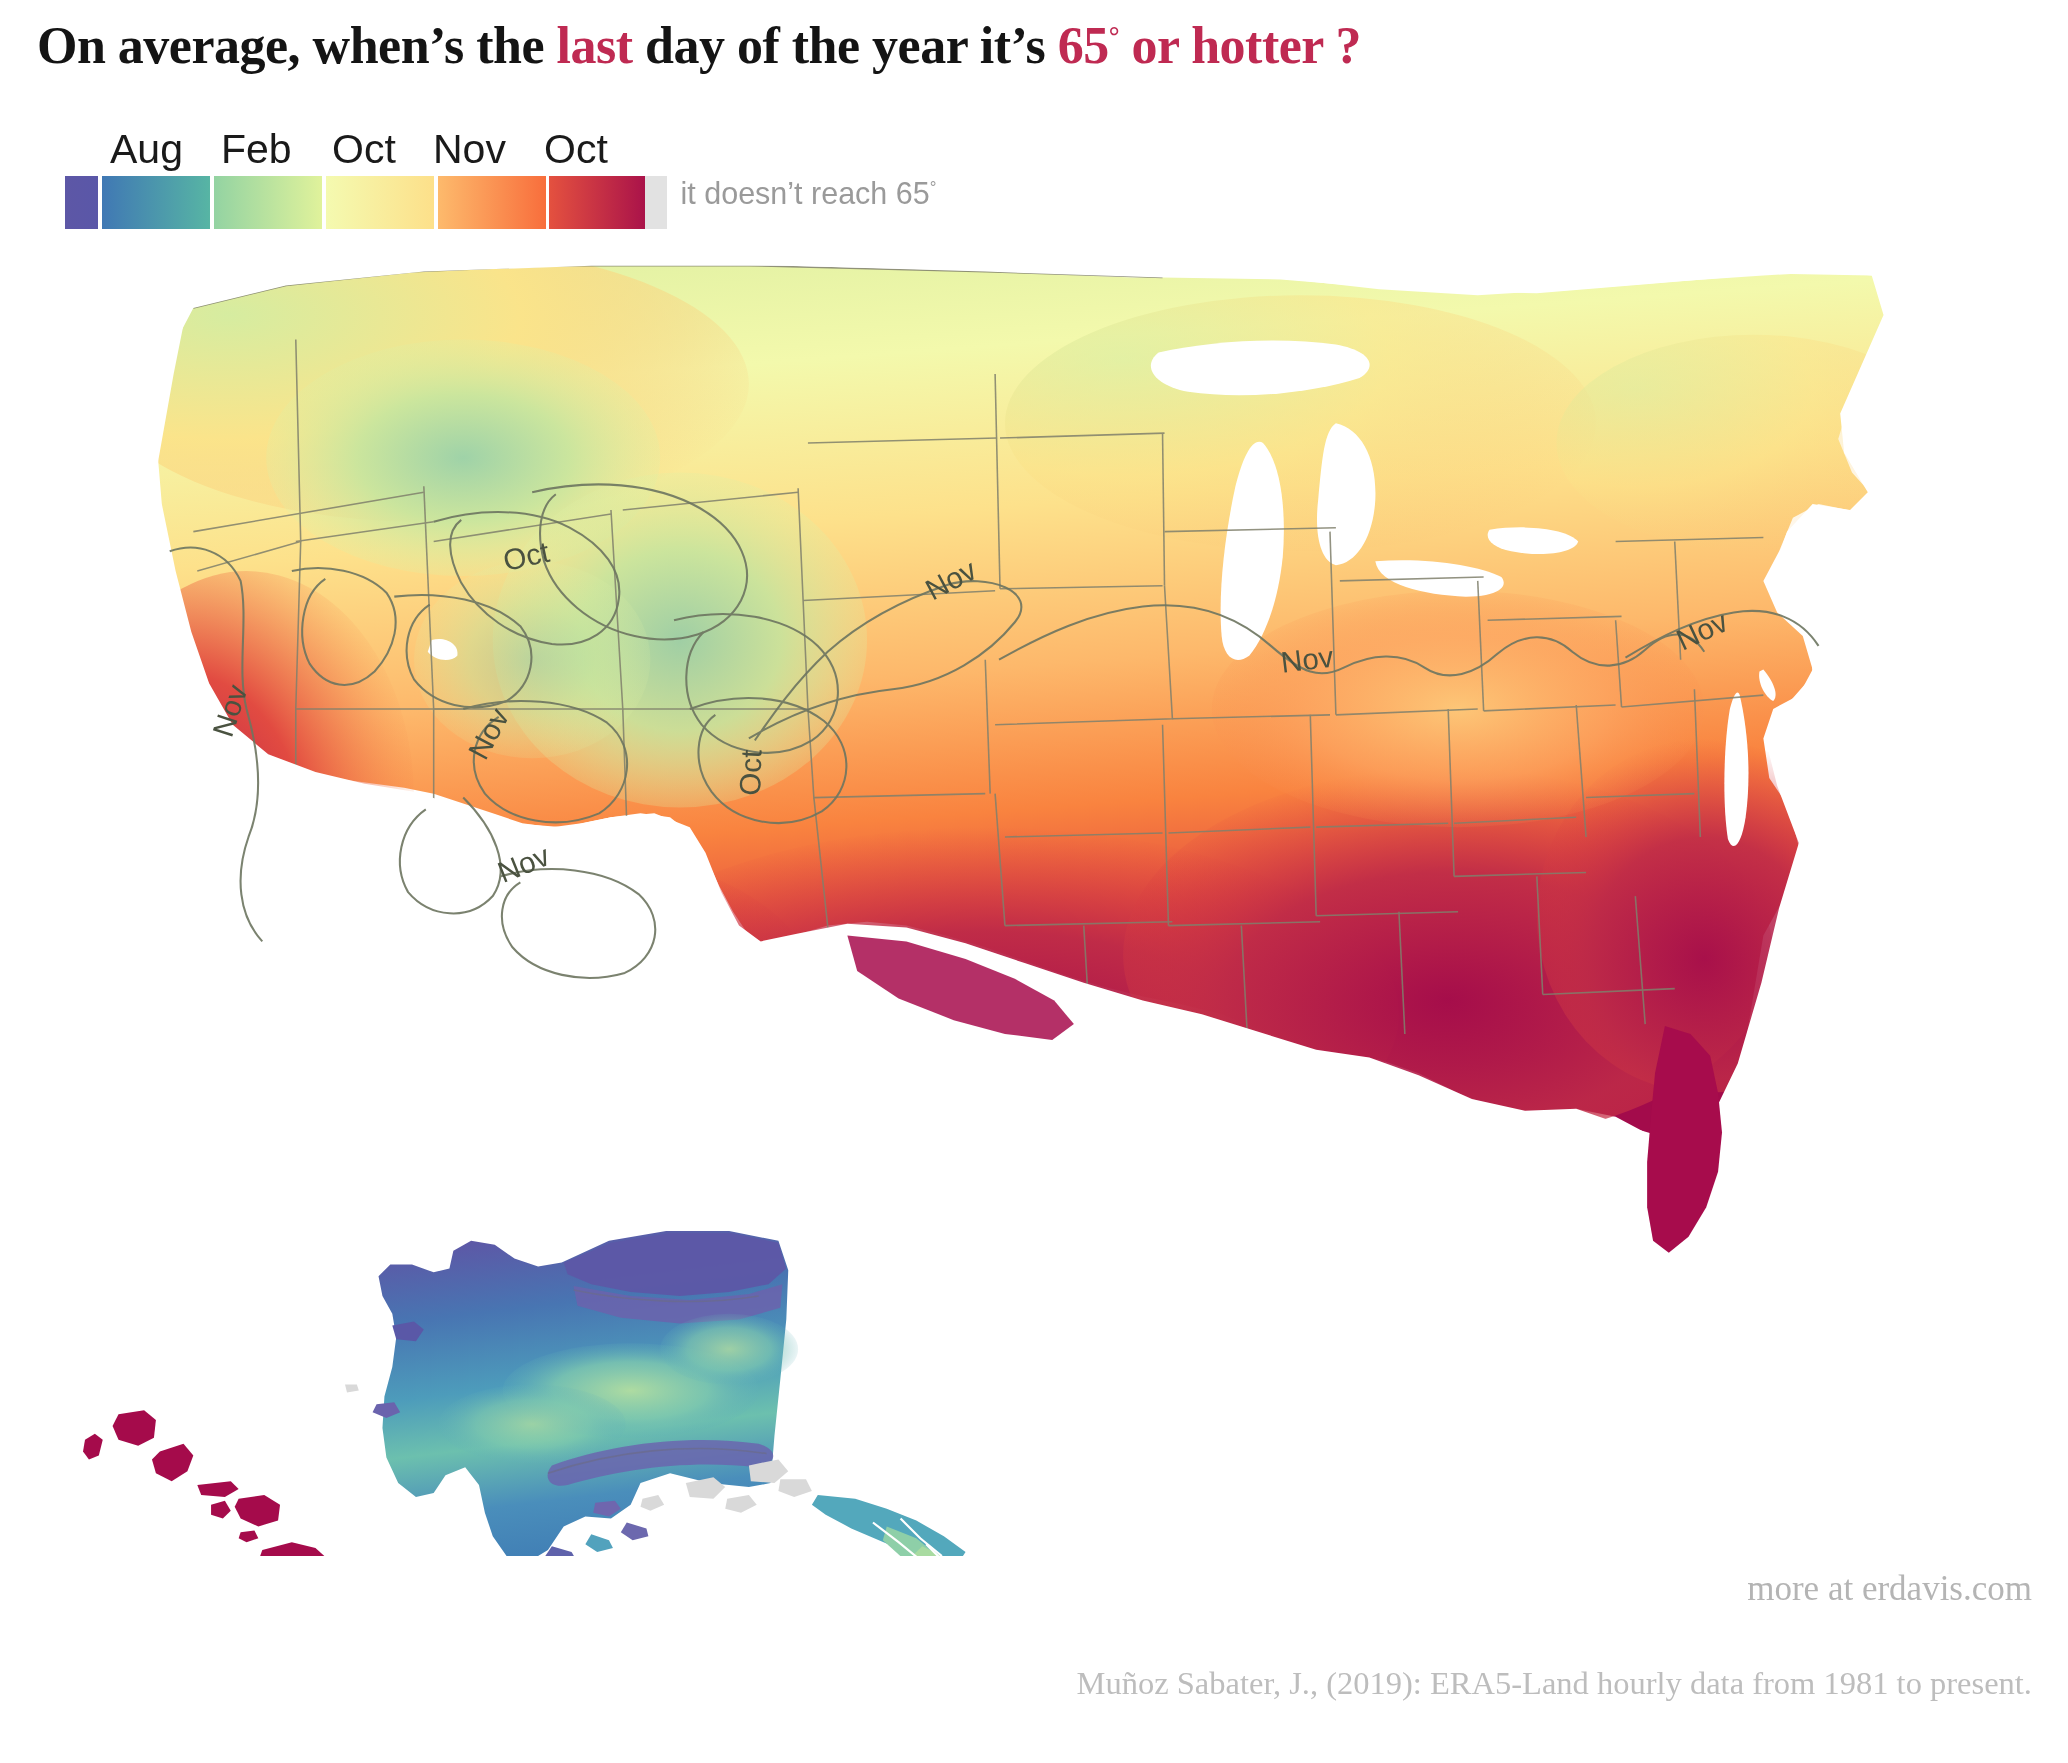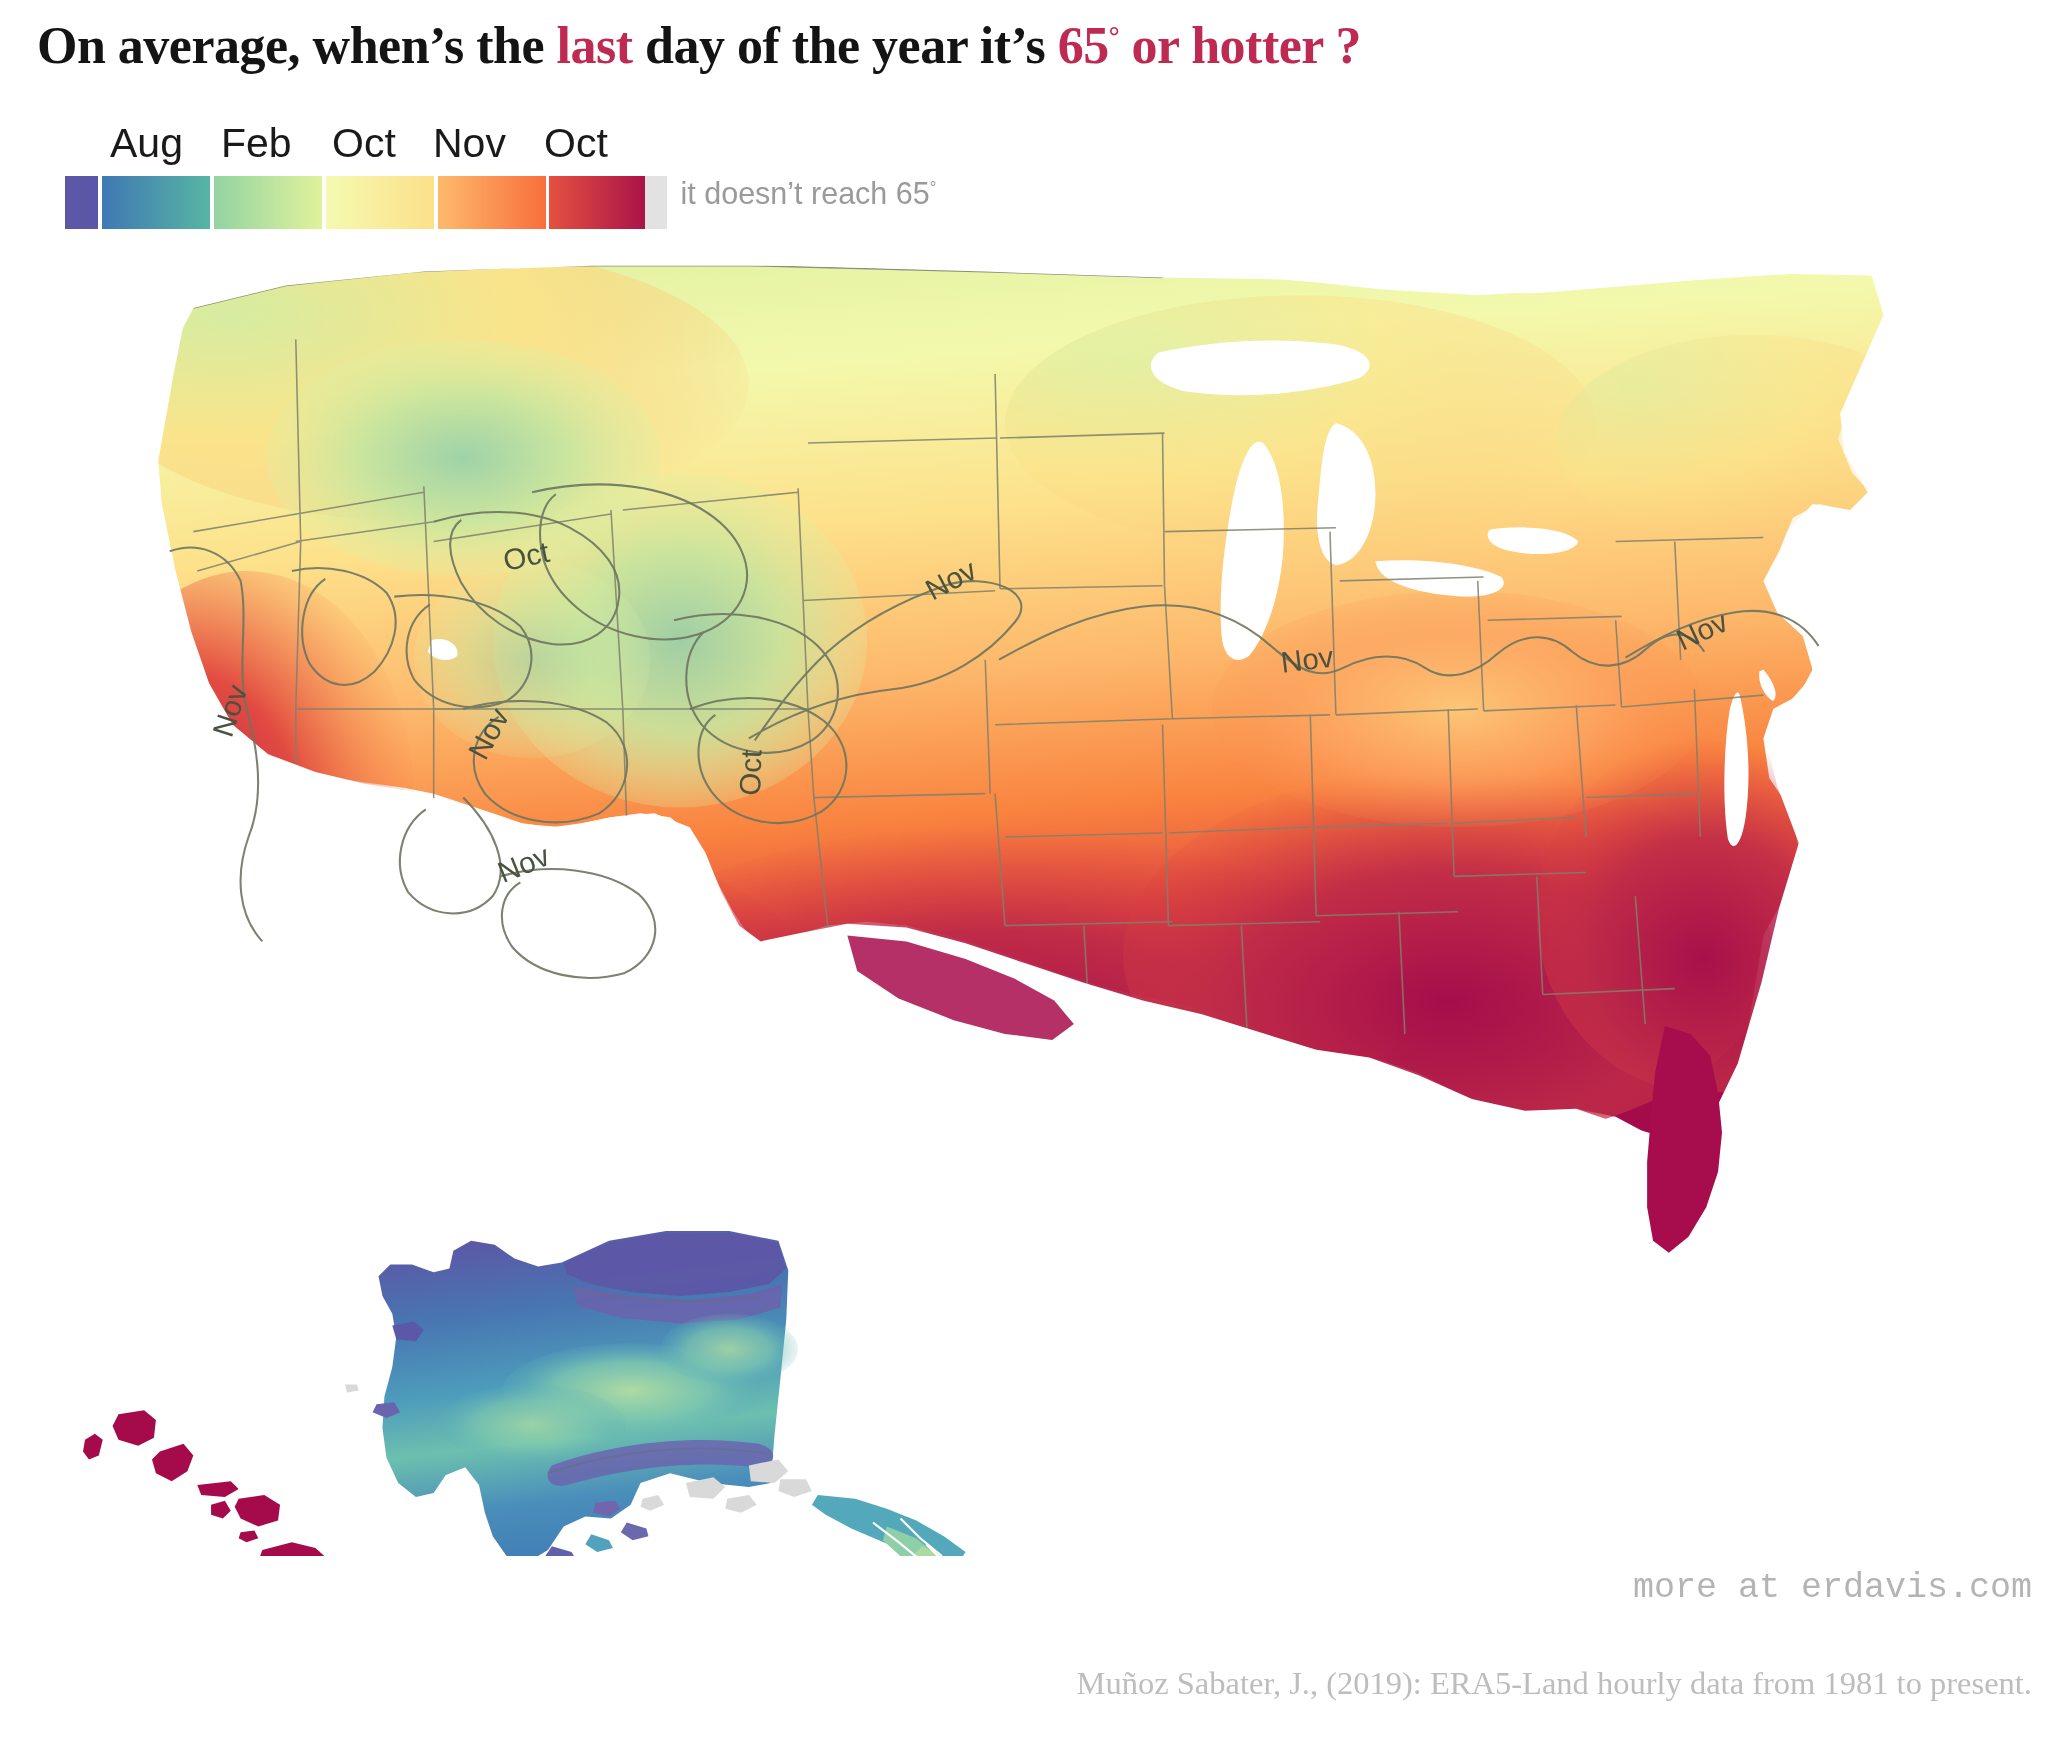--- a/index.html
+++ b/index.html
@@ -11,21 +11,21 @@
     position:absolute;left:37px;top:15.8px;
     font-family:"Liberation Serif","DejaVu Serif",serif;
     font-size:52px;font-weight:700;color:#141414;white-space:nowrap;
     letter-spacing:-0.5px;
   }
   #title .hl{color:#bf2a52;}
   #title sup{font-size:0.52em;vertical-align:super;line-height:0;}
 
   
   #legend{position:absolute;left:0;top:116px;width:1084px;height:128px;}
-  .cb-labels{position:absolute;left:0;top:4px;height:53px;width:650px;}
+  .cb-labels{position:absolute;left:0;top:10px;height:53px;width:650px;}
   .cb-label{position:absolute;top:0;font-size:41px;color:#1a1a1a;
             font-family:"Liberation Sans","DejaVu Sans",sans-serif;
             letter-spacing:0px;}
   .cb-bar{position:absolute;left:65px;top:60px;height:53px;
           display:flex;gap:3.9px;}
   .cb-seg{height:53px;}
   .cb-seg.s0{width:33px;}
   .cb-seg.s1{width:108px;}
   .cb-seg.s2{width:108px;}
   .cb-seg.s3{width:108px;}
@@ -43,21 +43,21 @@
   #map-svg{display:block;width:2069px;height:1310px;}
 
   .contour-label{
     font-family:"Liberation Sans","DejaVu Sans",sans-serif;
     font-size:30px;fill:#4a5240;font-weight:400;
   }
 
   
   #more{position:absolute;right:37px;top:1568px;text-align:right;
         font-size:35px;color:#b4b4b4;line-height:1.18;
-        font-family:Liberation Mono, monospace;}
+        font-family:Liberation Serif, serif;}
   #cite{position:absolute;right:37px;top:1665px;text-align:right;
         font-size:32.5px;color:#bdbdbd;line-height:1.12;
         font-family:Liberation Serif, serif;}
 </style>
 </head>
 <body>
 
 <div id="title"><span>On average, when’s the </span><span class="hl">last</span><span> day of the year it’s </span><span class="hl"><span>65</span><sup>°</sup><span> or hotter ?</span></span></div>
 
 <div id="legend">

